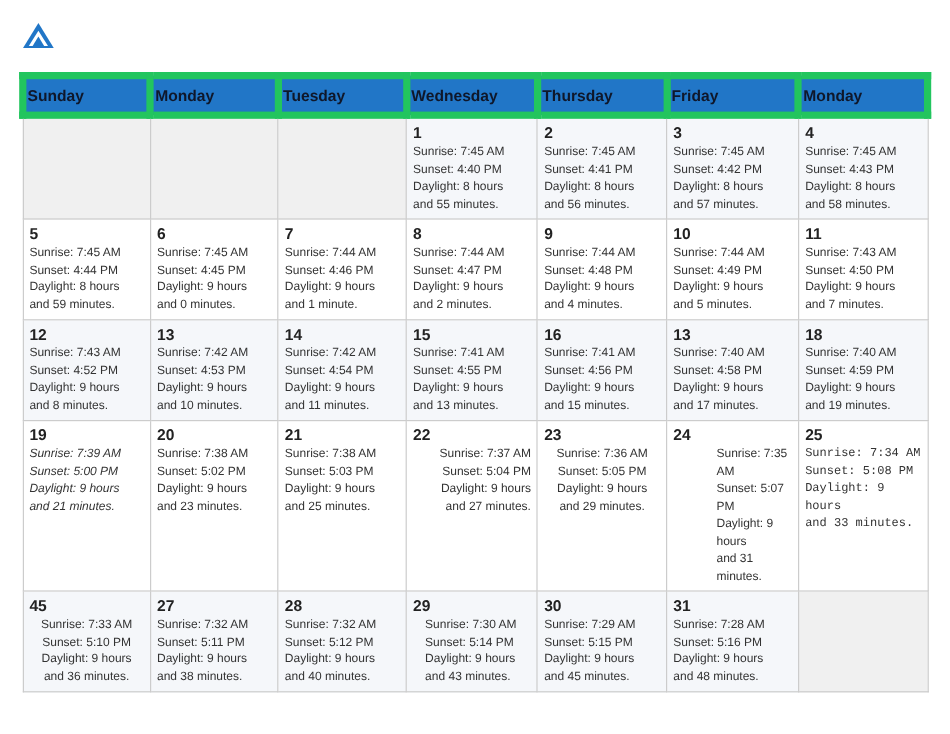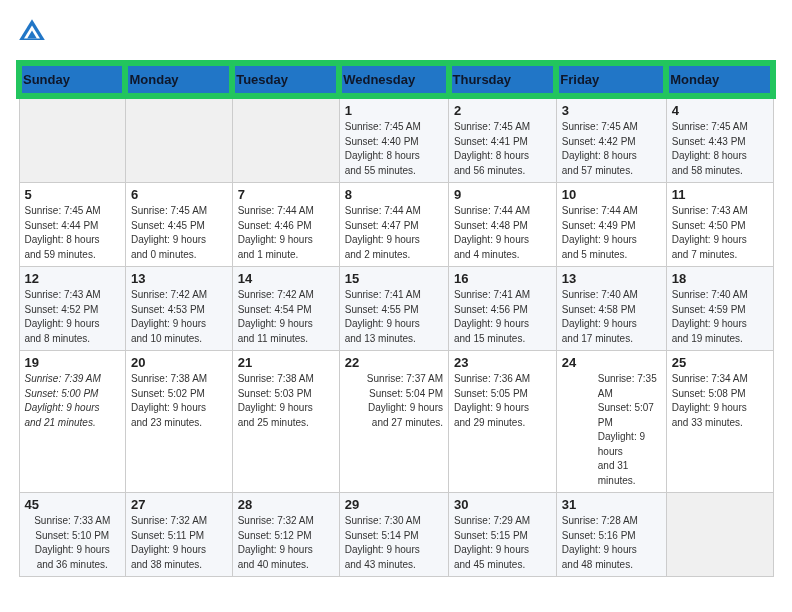--- a/index.html
+++ b/index.html
@@ -290,35 +290,35 @@
         </td>
         <td>
           <div class="day-number">22</div>
           <div class="day-info" style="white-space: pre-line; text-align: right;">Sunrise: 7:37 AM
 Sunset: 5:04 PM
 Daylight: 9 hours
 and 27 minutes.</div>
         </td>
         <td>
           <div class="day-number">23</div>
-          <div class="day-info" style="white-space: pre-line;">Sunrise: 7:36 AM
+          <div class="day-info" style="white-space: pre-line; text-align: center;">Sunrise: 7:36 AM
 Sunset: 5:05 PM
 Daylight: 9 hours
 and 29 minutes.</div>
         </td>
         <td>
           <div class="day-number">24</div>
           <div class="day-info" style="white-space: pre-line; margin-left: 36px;">Sunrise: 7:35 AM
 Sunset: 5:07 PM
 Daylight: 9 hours
 and 31 minutes.</div>
         </td>
         <td>
           <div class="day-number">25</div>
-          <div class="day-info" style="white-space: pre-line;">Sunrise: 7:34 AM
+          <div class="day-info" style="white-space: pre-line; font-family: Liberation Mono, monospace;">Sunrise: 7:34 AM
 Sunset: 5:08 PM
 Daylight: 9 hours
 and 33 minutes.</div>
         </td>
       </tr>
       <tr>
         <td>
           <div class="day-number">45</div>
           <div class="day-info" style="white-space: pre-line; text-align: center;">Sunrise: 7:33 AM
 Sunset: 5:10 PM
@@ -334,21 +334,21 @@
         </td>
         <td>
           <div class="day-number">28</div>
           <div class="day-info" style="white-space: pre-line;">Sunrise: 7:32 AM
 Sunset: 5:12 PM
 Daylight: 9 hours
 and 40 minutes.</div>
         </td>
         <td>
           <div class="day-number">29</div>
-          <div class="day-info" style="white-space: pre-line;">Sunrise: 7:30 AM
+          <div class="day-info" style="white-space: pre-line; margin-left: 10px;">Sunrise: 7:30 AM
 Sunset: 5:14 PM
 Daylight: 9 hours
 and 43 minutes.</div>
         </td>
         <td>
           <div class="day-number">30</div>
           <div class="day-info" style="white-space: pre-line;">Sunrise: 7:29 AM
 Sunset: 5:15 PM
 Daylight: 9 hours
 and 45 minutes.</div>

